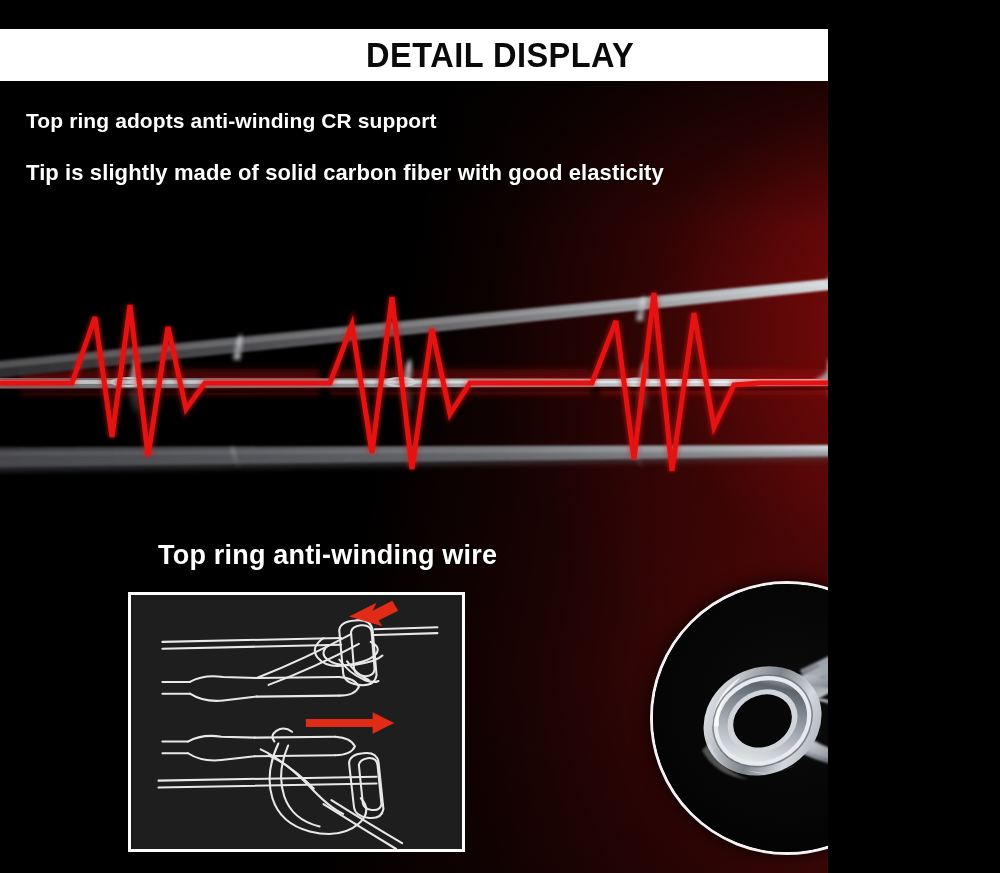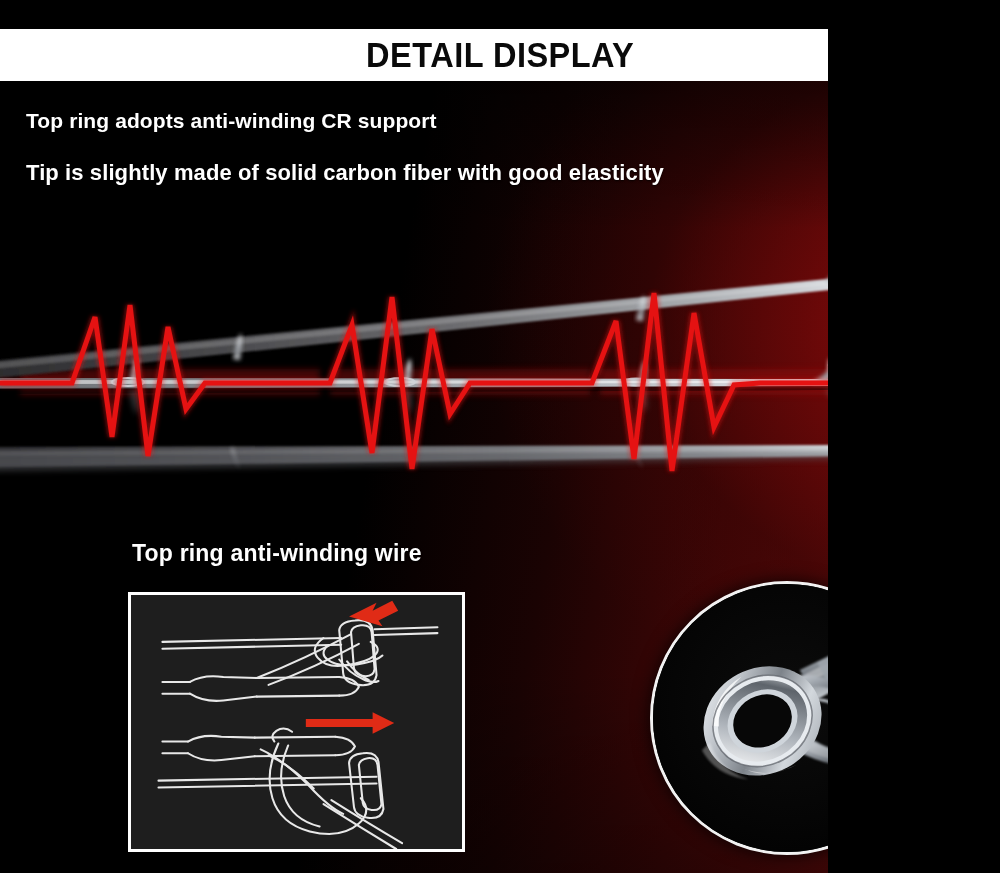--- a/index.html
+++ b/index.html
@@ -70,22 +70,22 @@
   }
 
   
   .hero-rods {
     position:absolute; left:0; top:180px;
     width:1000px; height:300px;
   }
 
   
   .mid-label {
-    position:absolute; left:132px; top:511px;
-    font-size:23px; font-weight:bold; color:#ffffff;
+    position:absolute; left:158px; top:511px;
+    font-size:27px; font-weight:bold; color:#ffffff;
     letter-spacing:0.2px; white-space:nowrap;
     text-shadow:0 1px 2px rgba(0,0,0,.9);
   }
 
   
   .diagram-box {
     position:absolute;
     left:128px; top:563px;
     width:337px; height:260px;
     background:#1e1e1e;

